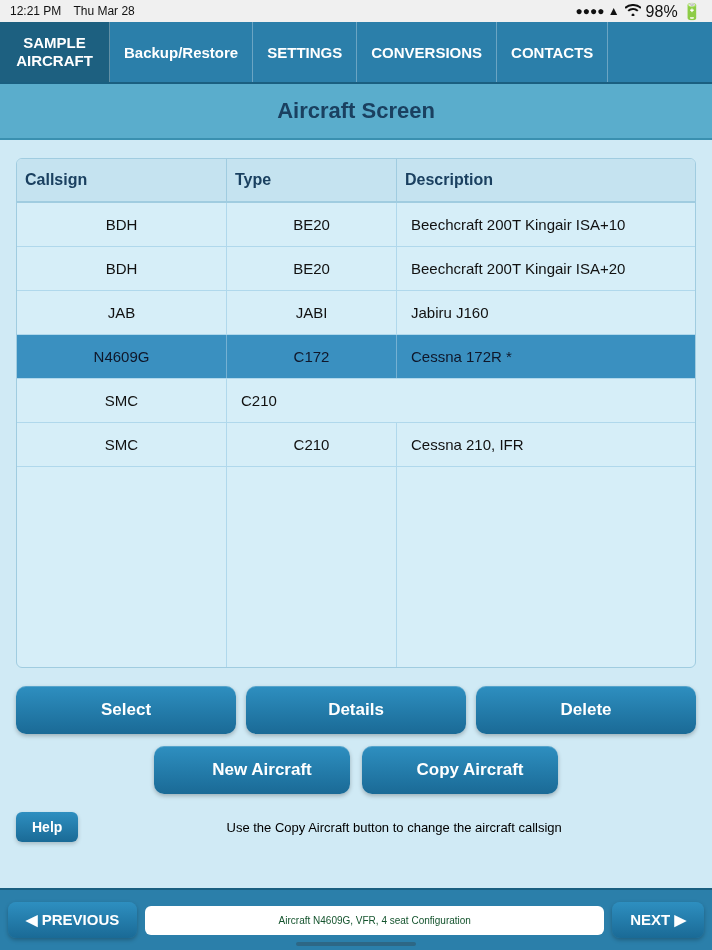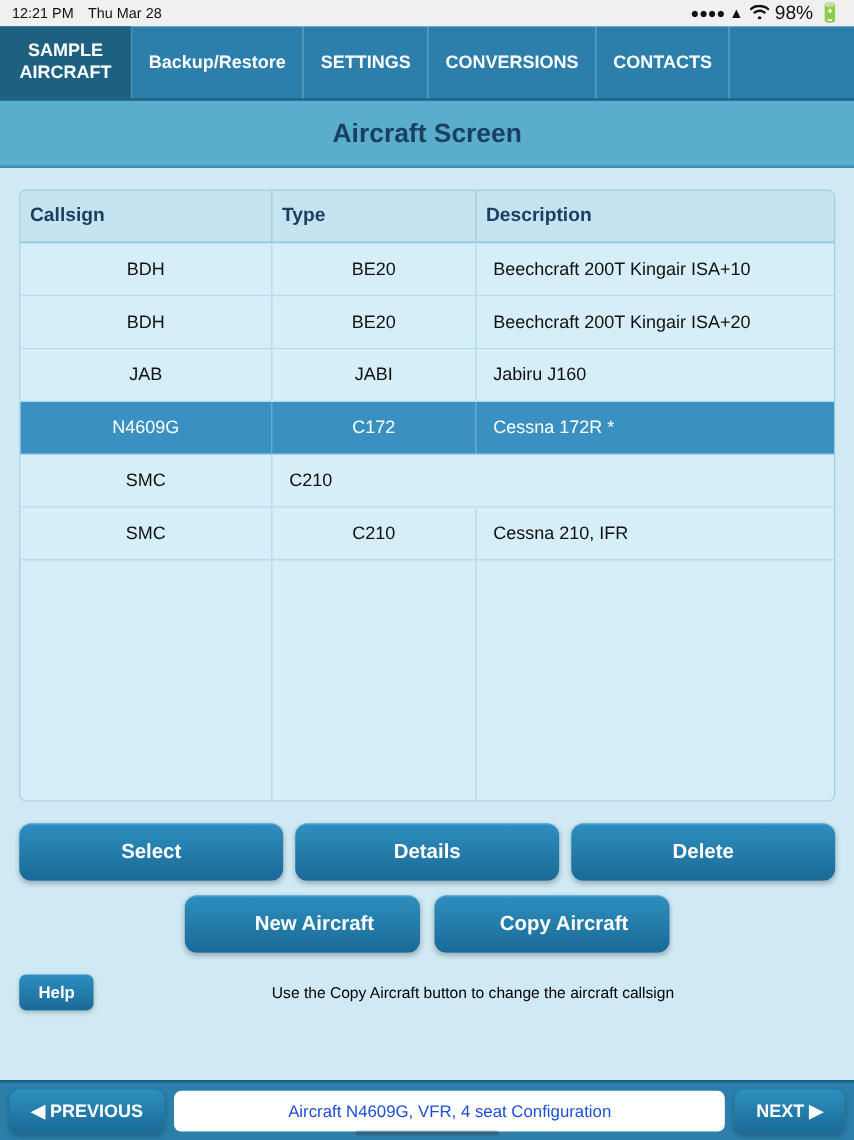--- a/index.html
+++ b/index.html
@@ -107,21 +107,21 @@
       color: white;
     }
     .table-cell {
       padding: 13px 8px;
       font-size: 15px;
       font-weight: 500;
       text-align: center;
       color: #111;
       border-right: 1px solid #b0d8ec;
     }
-    .table-row.selected .table-cell { color: #ffffff; border-right-color: rgba(255,255,255,0.3); }
+    .table-row.selected .table-cell { color: #0f172a; border-right-color: rgba(255,255,255,0.3); }
     .table-cell:last-child { border-right: none; text-align: left; padding-left: 14px; }
     .table-empty-rows {
       height: 200px;
       display: grid;
       grid-template-columns: 210px 170px 1fr;
     }
     .table-empty-col {
       border-right: 1px solid #b0d8ec;
     }
     .table-empty-col:last-child { border-right: none; }
@@ -186,21 +186,21 @@
       color: #000000;
       text-align: center;
       flex: 1;
     }
 
     
     .bottom-nav {
       background: #2b7faa;
       display: flex;
       align-items: center;
-      height: 50px;
+      height: 62px;
       padding: 0 8px;
       gap: 8px;
       border-top: 2px solid #1a5f80;
       position: absolute;
       bottom: 0;
       left: 0;
       right: 0;
     }
     .bottom-nav-btn {
       background: linear-gradient(180deg, #2e8fc0 0%, #1a6a96 100%);
@@ -212,23 +212,23 @@
       border: none;
       cursor: pointer;
       box-shadow: 0 2px 4px rgba(0,0,0,0.25);
       white-space: nowrap;
     }
     .bottom-nav-center {
       flex: 1;
       background: white;
       border-radius: 6px;
       padding: 9px 12px;
-      font-size: 14px;
+      font-size: 10px;
       font-weight: 400;
-      color: #1d4ed8;
+      color: #14532d;
       text-align: center;
     }
 
     
     .home-indicator {
       position: absolute;
       bottom: 4px;
       left: 50%;
       transform: translateX(-50%);
       width: 120px;

